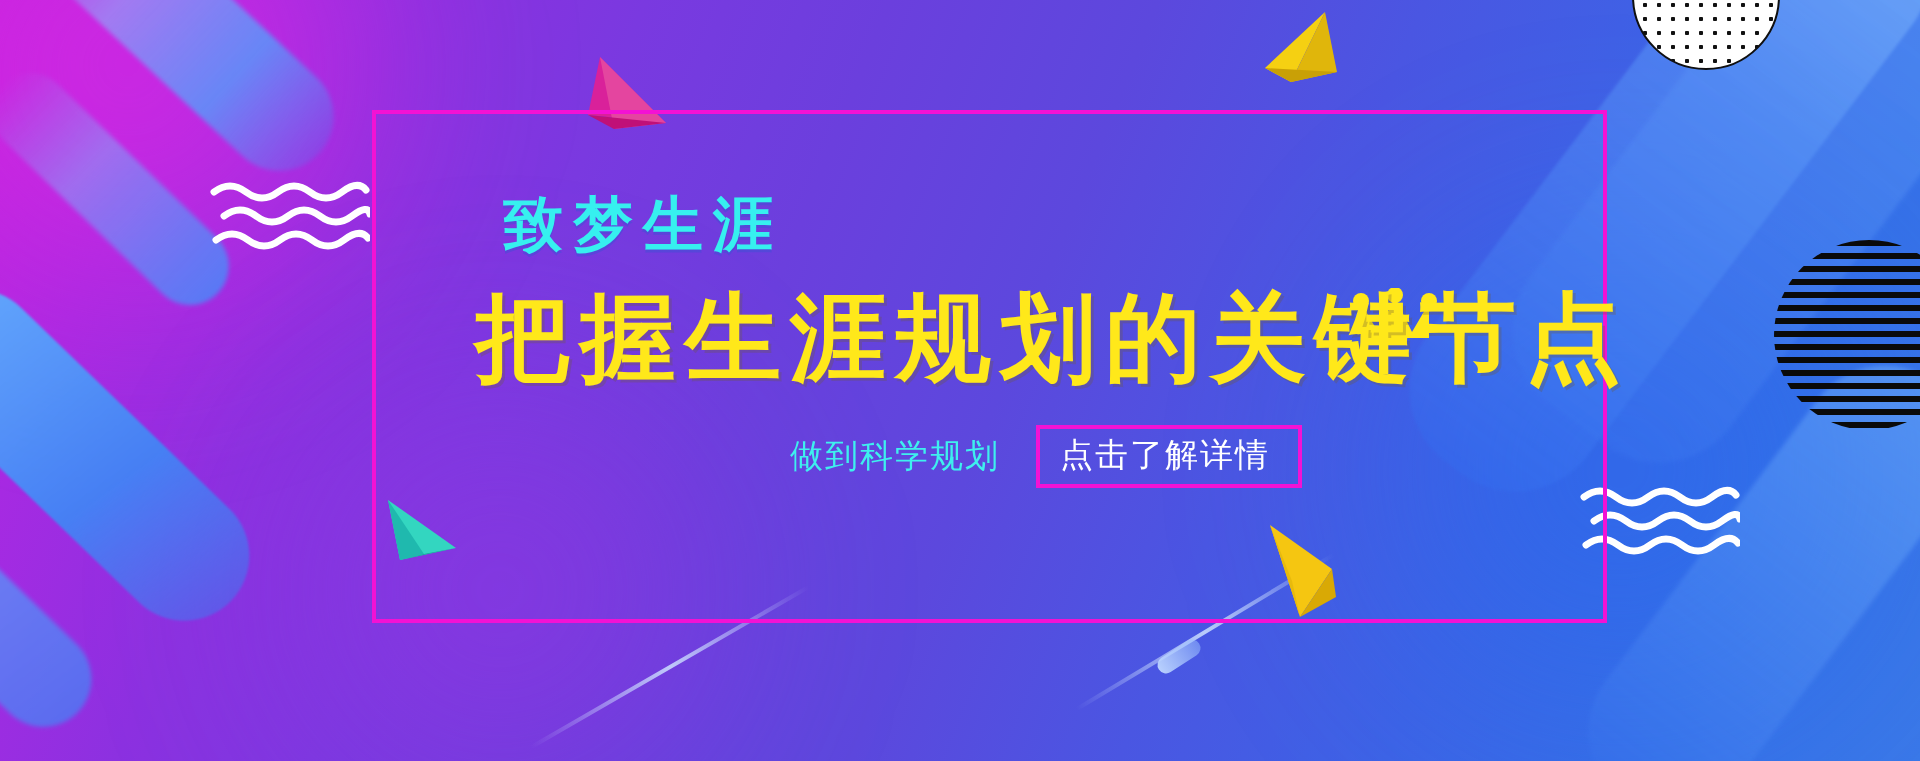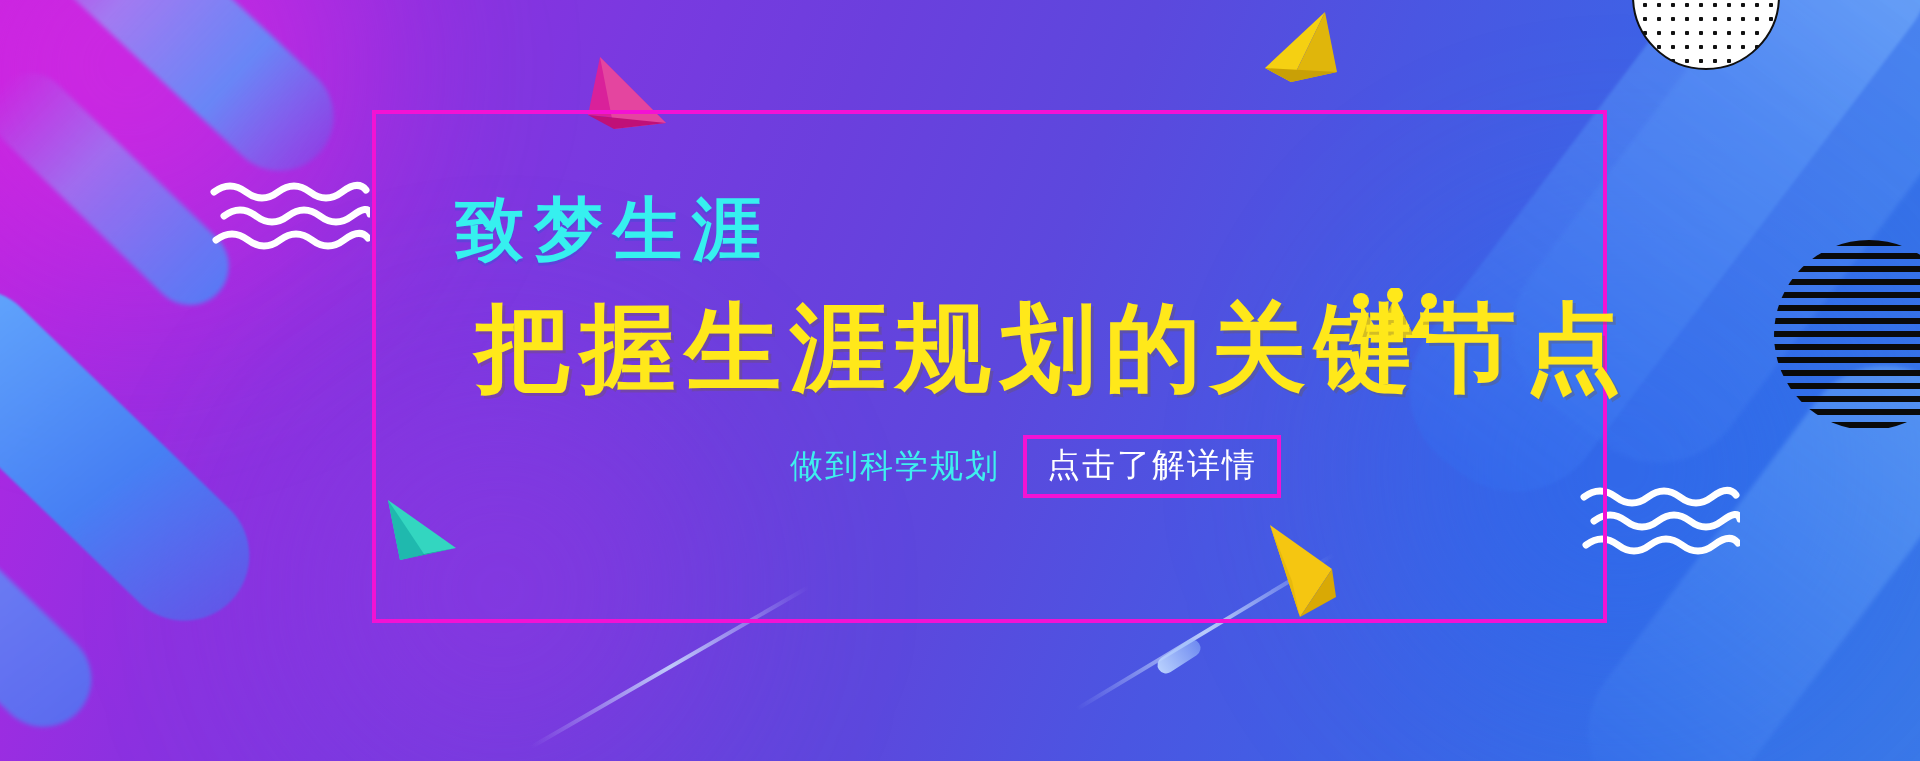--- a/index.html
+++ b/index.html
@@ -154,56 +154,57 @@
   
   .crown { position:absolute; left:1352px; top:288px; pointer-events:none; }
 
   
   .content {
     position:absolute;
     left:455px; top:190px;
     width:1130px;
   }
   .title-cyan {
-    font-size:69px;
+    font-size:60px;
     font-weight:bold;
     letter-spacing:10px;
     line-height:1.15;
     color:#36f0ef;
     text-shadow:0 3px 0 rgba(40,90,210,.35);
     white-space:nowrap;
+    margin-left:48px;
   }
   .title-yellow {
     margin-top:26px;
     font-size:96px;
     font-weight:bold;
     letter-spacing:9px;
     line-height:1.1;
     color:#ffe81a;
     text-shadow:3px 3px 0 rgba(110,90,60,.30);
     white-space:nowrap;
     margin-left:20px;
   }
   .subrow {
     margin-top:34px;
     margin-left:335px;
     display:flex;
     align-items:center;
-    gap:23px;
+    gap:36px;
   }
   .sub-text {
     font-size:33px;
     color:#3ef0ee;
     letter-spacing:2px;
     white-space:nowrap;
   }
   .cta {
     display:inline-block;
     border:4px solid #f312d4;
-    padding:7px 20px 10px 20px;
+    padding:7px 28px 10px 20px;
     color:#ffffff;
     font-size:33px;
     letter-spacing:2px;
     white-space:nowrap;
     background:transparent;
     cursor:pointer;
     line-height:1.15;
   }
 </style>
 </head>

